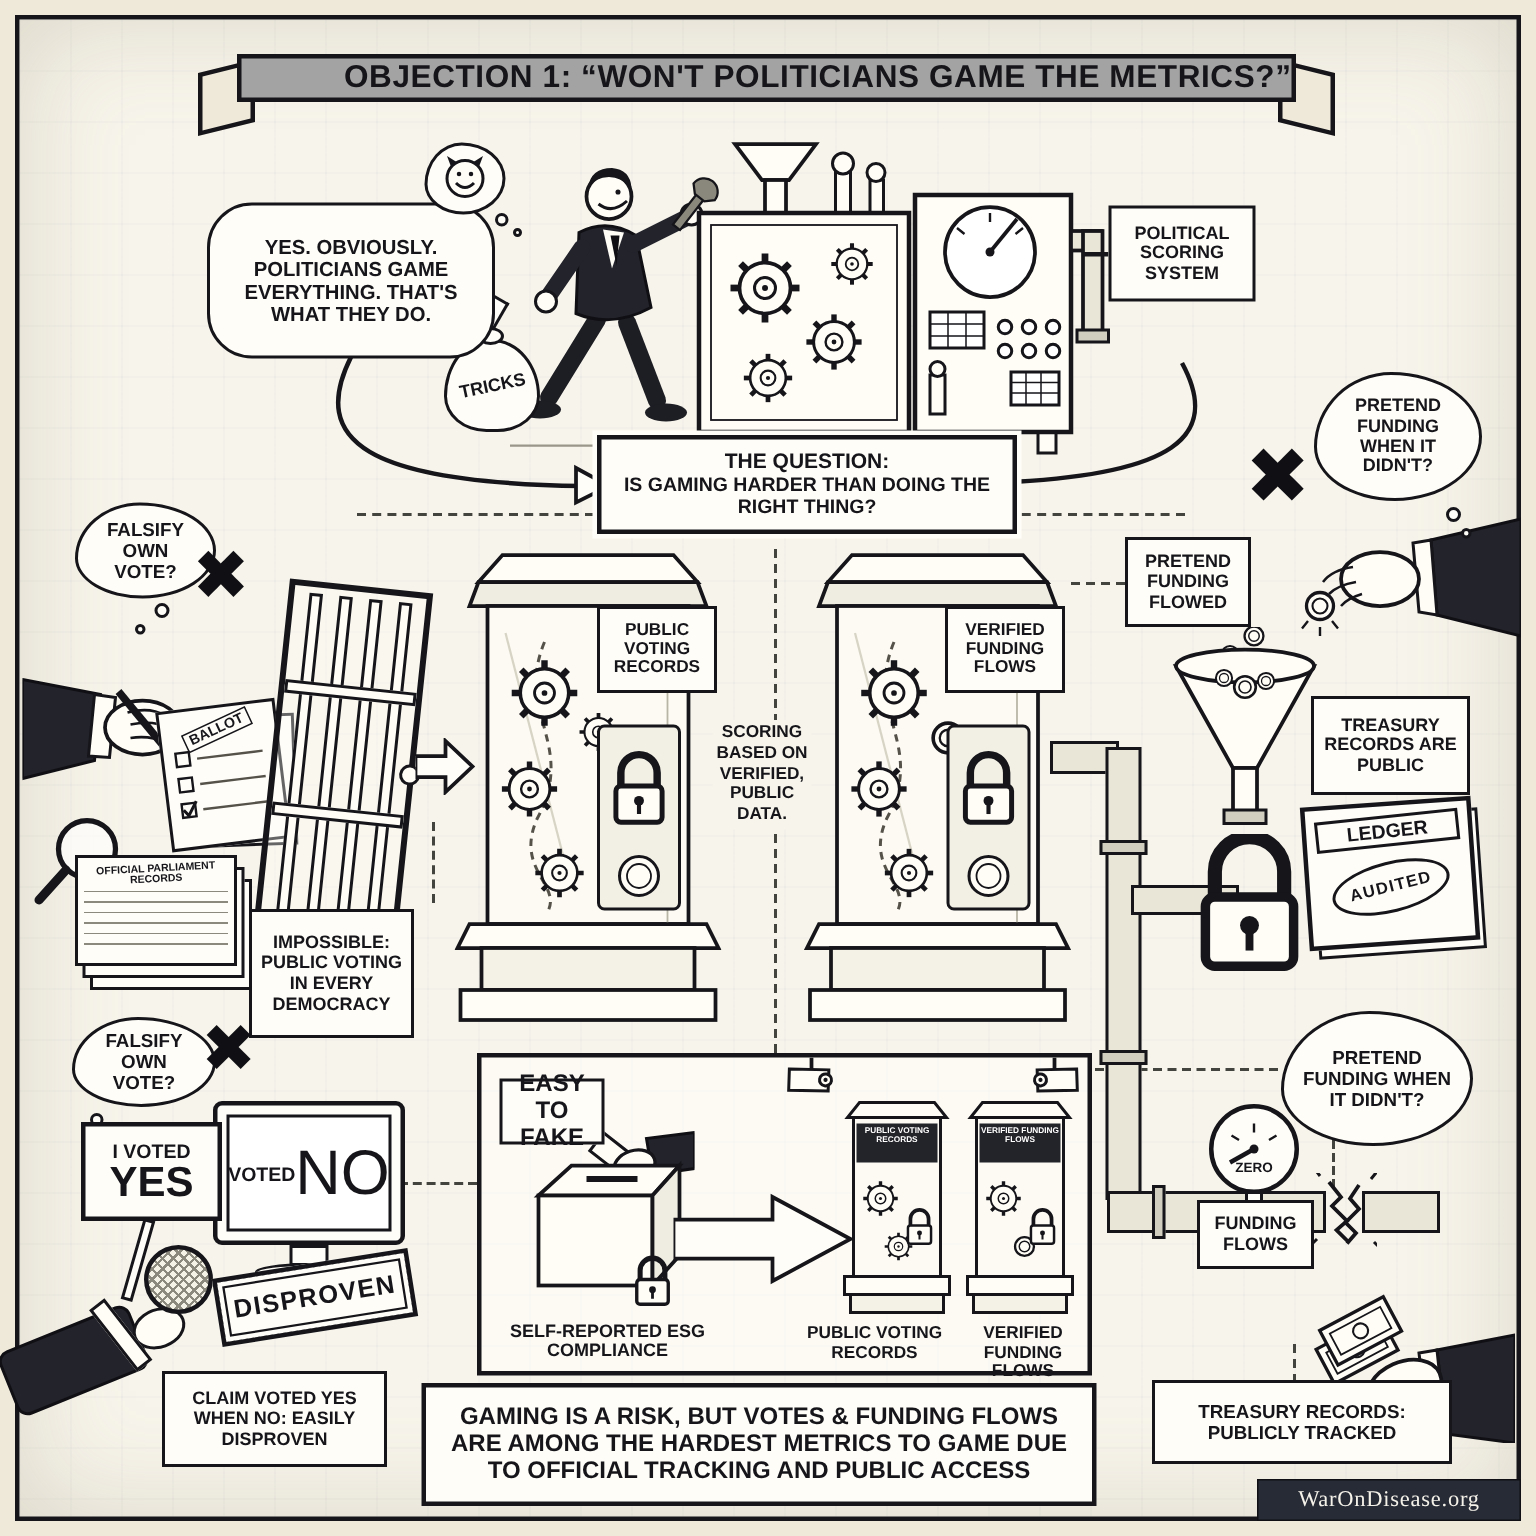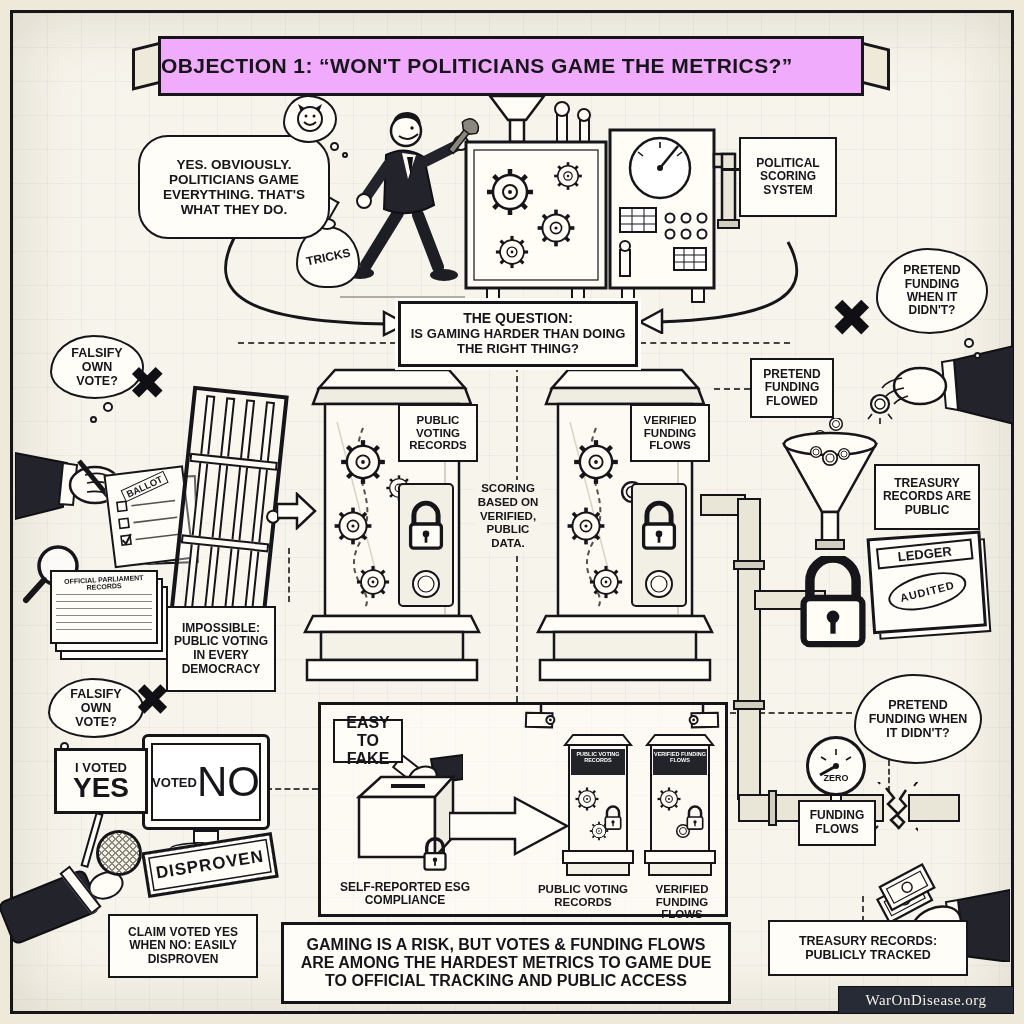--- a/index.html
+++ b/index.html
@@ -13,22 +13,22 @@
     text-align:center;font-weight:bold;line-height:1.13;padding:4px;z-index:6}
   .bubble{position:absolute;background:#fffdf8;border:2.5px solid #15151a;display:flex;align-items:center;justify-content:center;
     text-align:center;font-weight:bold;line-height:1.12;padding:9px;z-index:6;
     border-radius:46% 54% 52% 48% / 58% 50% 50% 42%}
   .trail{position:absolute;background:#fffdf8;border:2px solid #15151a;border-radius:50%;z-index:5}
   .x-mark{position:absolute;font-weight:bold;color:#101014;z-index:7;line-height:1}
   .dash-h{position:absolute;border-top:2.2px dashed #44443f;z-index:1}
   .dash-v{position:absolute;border-left:2.2px dashed #44443f;z-index:1}
   .pipe{position:absolute;background:#e9e5d7;border:2.5px solid #15151a;z-index:2}
   .flange{position:absolute;background:#d2cebf;border:2px solid #15151a;z-index:3}
-  .banner{position:absolute;left:158px;top:36px;width:706px;height:60px;background:#f0abfc;border:3px solid #15151a;
-    display:flex;align-items:center;justify-content:flex-start;font-weight:bold;font-size:21px;letter-spacing:.4px;z-index:9}
+  .banner{position:absolute;left:158px;top:36px;width:706px;height:32px;background:#a3a3a3;border:3px solid #15151a;
+    display:flex;align-items:center;justify-content:flex-end;font-weight:bold;font-size:21px;letter-spacing:.4px;z-index:9}
   .tail{position:absolute;width:38px;height:42px;background:#efe9da;border:3px solid #15151a;z-index:8}
   .sheet{position:absolute;background:#fffdf8;border:2px solid #15151a}
   .scribbles{background-image:repeating-linear-gradient(#8b887d 0 1px,transparent 1px 7px)}
   .plate-mini{position:absolute;background:#23232a;color:#fff;font-weight:bold;font-size:5.5px;line-height:1.15;
     text-align:center;overflow:hidden;padding:2px 1px;z-index:4}
   svg{display:block}
 </style>
 </head>
 <body>
 
@@ -167,35 +167,35 @@
   <circle cx="250" cy="144" r="4.5" fill="#fff" stroke="#15151a" stroke-width="2"></circle>
   <rect x="222" y="158" width="32" height="22" fill="#fff" stroke="#15151a" stroke-width="2"></rect>
   <path d="M232,158 v22 M242,158 v22 M222,165 h32 M222,172 h32" stroke="#15151a" stroke-width="1"></path>
   <rect x="168" y="160" width="10" height="26" fill="#fffdf6" stroke="#15151a" stroke-width="2"></rect>
   <circle cx="173" cy="156" r="5" fill="#fffdf6" stroke="#15151a" stroke-width="2"></circle>
   <rect x="262" y="64" width="20" height="13" fill="#e9e5d7" stroke="#15151a" stroke-width="2.5"></rect>
   <rect x="270" y="64" width="13" height="70" fill="#e9e5d7" stroke="#15151a" stroke-width="2.5"></rect>
   <rect x="266" y="130" width="21" height="8" fill="#d2cebf" stroke="#15151a" stroke-width="2"></rect>
 </svg>
 
-<div class="box" style="left:739px;top:137px;width:98px;height:80px;font-size:12px">
+<div class="box" style="left:739px;top:137px;width:98px;height:64px;font-size:12px">
   <span>POLITICAL SCORING SYSTEM</span>
 </div>
 <div class="abs" style="left:722px;top:168px;width:17px;height:2.5px;background:#15151a;z-index:5"></div>
 
 <svg class="abs" style="left:200px;top:232px;z-index:3" width="212" height="106" viewBox="0 0 212 106">
   <path d="M34,6 C6,62 44,90 188,92" fill="none" stroke="#15151a" stroke-width="3"></path>
   <polygon points="184,80 206,92 184,103" fill="#fffdf8" stroke="#15151a" stroke-width="2.5"></polygon>
 </svg>
 <svg class="abs" style="left:636px;top:238px;z-index:3" width="172" height="96" viewBox="0 0 172 96">
   <path d="M152,4 C178,52 150,80 22,84" fill="none" stroke="#15151a" stroke-width="3"></path>
   <polygon points="26,72 4,84 26,95" fill="#fffdf8" stroke="#15151a" stroke-width="2.5"></polygon>
 </svg>
 
-<div class="box" style="left:398px;top:301px;width:240px;height:66px;flex-direction:column;border-width:3px;box-shadow:0 0 0 3px #fffdf8, inset 0 0 0 1.5px #fffdf8">
+<div class="box" style="left:398px;top:290px;width:280px;height:66px;flex-direction:column;border-width:3px;box-shadow:0 0 0 3px #fffdf8, inset 0 0 0 1.5px #fffdf8">
   <span style="font-size:14px">THE QUESTION:</span>
   <span style="font-size:13px">IS GAMING HARDER THAN DOING THE RIGHT THING?</span>
 </div>
 
 <div class="bubble" style="left:50px;top:335px;width:94px;height:64px;font-size:12.5px">
   <span>FALSIFY OWN VOTE?</span>
 </div>
 <div class="x-mark" style="left:128px;top:360px;font-size:46px">✖</div>
 <div class="trail" style="left:103px;top:402px;width:10px;height:10px"></div>
 <div class="trail" style="left:90px;top:416px;width:7px;height:7px"></div>

